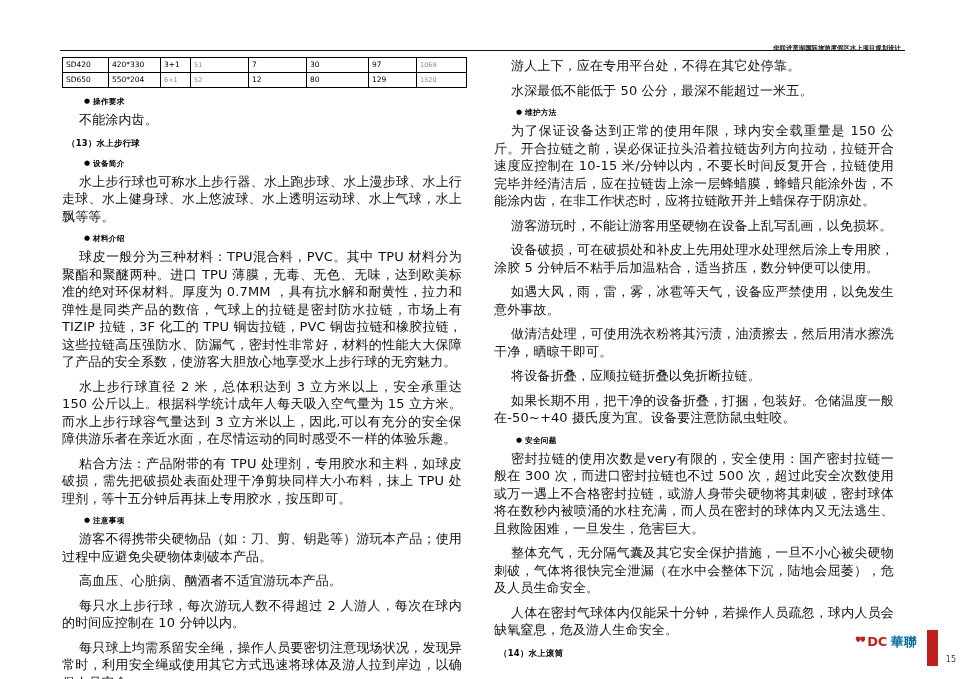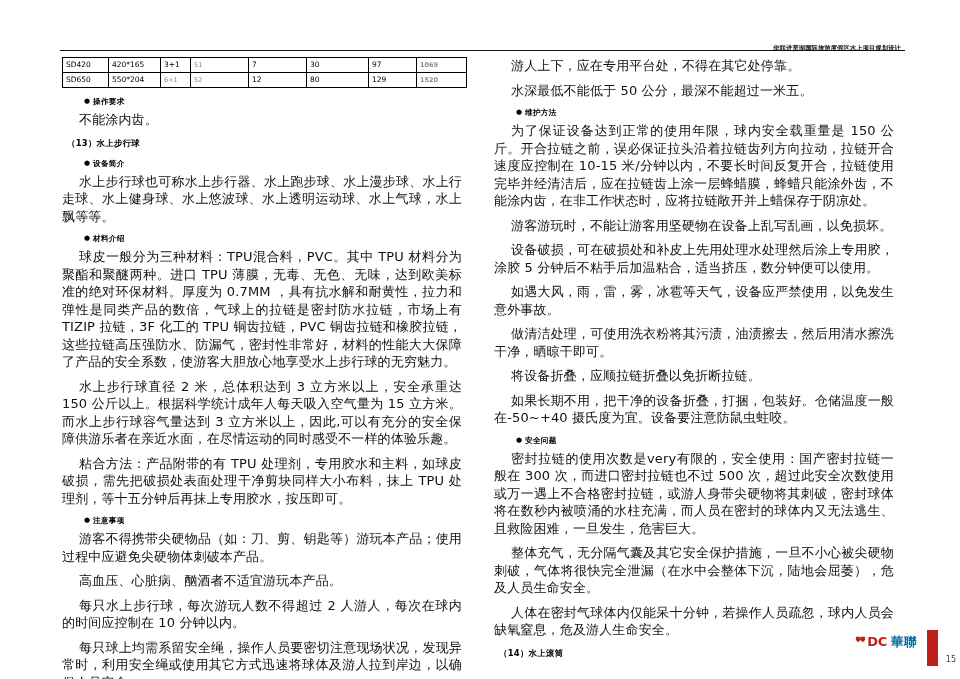--- a/index.html
+++ b/index.html
@@ -79,21 +79,21 @@
     color: #000;
   }
   table.spec td.dim { color: #8a8a8a; font-size: 6.5px; }
   .c1 { width: 46px; }
   .c2 { width: 52px; }
   .c3 { width: 30px; }
   .c4 { width: 58px; }
   .c5 { width: 58px; }
   .c6 { width: 62px; }
   .c7 { width: 48px; }
-  .c8 { width: 50px; font-weight: bold; }
+  .c8 { width: 50px; }
 
   
   .bullet-line {
     display: flex;
     align-items: flex-start;
     margin: 7px 0 3px 0;
     padding-left: 22px;
   }
   .bullet-dot {
     width: 9px;
@@ -194,21 +194,21 @@
     <span class="header-title">华联进贤湖国际旅游度假区水上项目规划设计</span>
   </div>
   <div class="header-rule"></div>
 
   <div class="col col-left">
 
     <table class="spec">
       <tbody>
           <tr>
         <td class="c1">SD420</td>
-        <td class="c2">420*165</td>
+        <td class="c2">420*330</td>
         <td class="c3">3+1</td>
         <td class="c4 dim">51</td>
         <td class="c5">7</td>
         <td class="c6">30</td>
         <td class="c7">97</td>
         <td class="c8 dim">1069</td>
       </tr>
       <tr>
         <td class="c1">SD650</td>
         <td class="c2">550*204</td>

